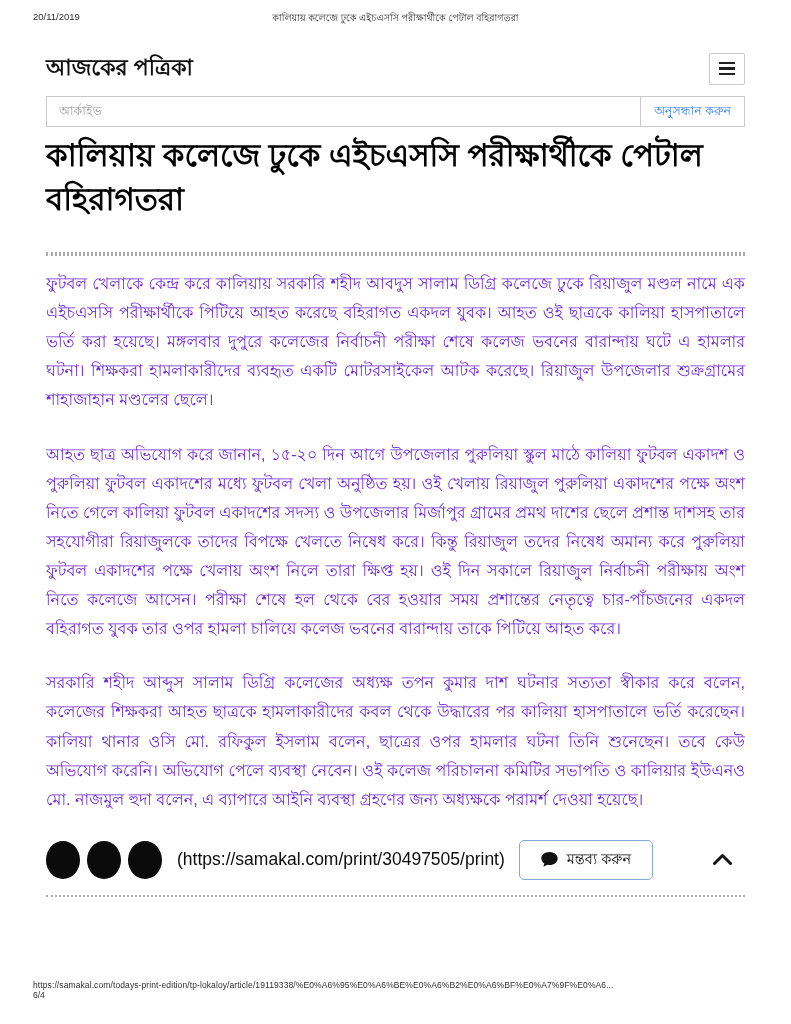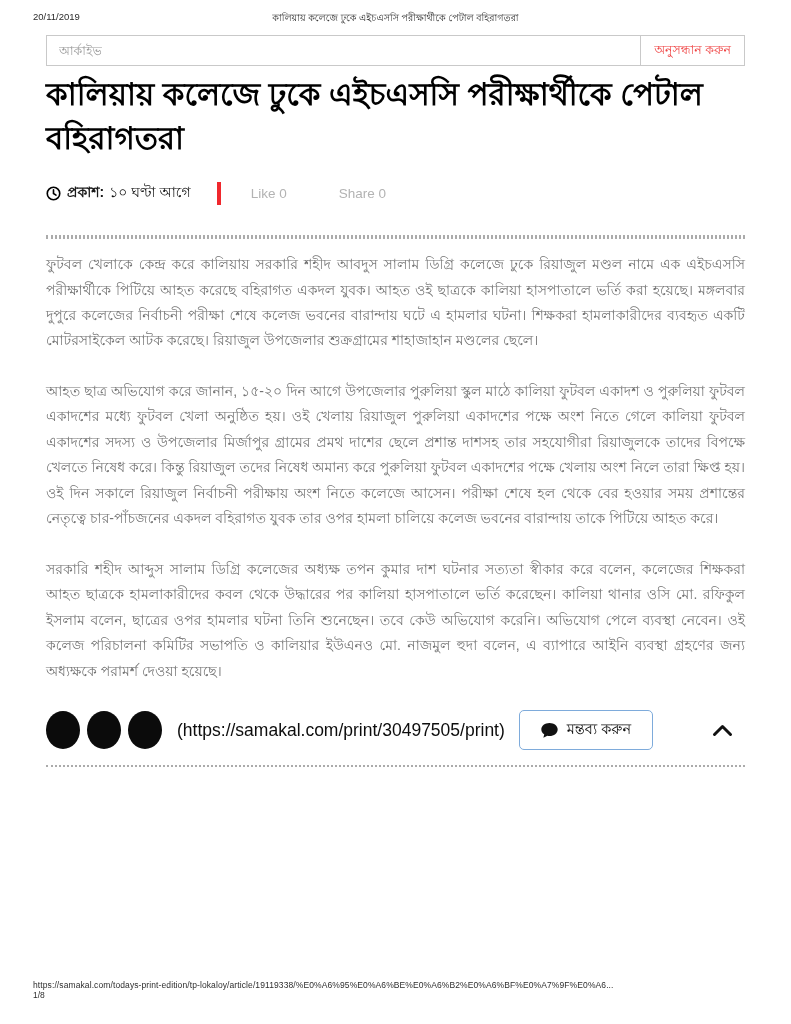--- a/index.html
+++ b/index.html
@@ -50,27 +50,27 @@
   .search-bar {
     margin-top: 9px;
     border: 1px solid #c9c9c9;
     display: flex;
     height: 31px;
     align-items: stretch;
   }
   .search-input {
     flex: 1; border: none; outline: none;
     padding: 0 12px; font-size: 12.5px;
-    font-family: Liberation Sans, sans-serif; color: #444;
+    font-family: Liberation Mono, monospace; color: #444;
   }
   .search-input::placeholder { color: #9a9a9a; }
   .search-btn {
     border: none; border-left: 1px solid #c9c9c9;
     background: #fff; padding: 0 13px;
-    font-size: 12.5px; font-family: inherit; color: #ef4444;
+    font-size: 12.5px; font-family: inherit; color: #3b82f6;
     cursor: pointer; white-space: nowrap;
   }
 
   
   .category { margin-top: 37px; font-size: 14px; font-weight: bold; color: #111; }
   .headline {
     margin-top: 7px;
     font-size: 31px;
     font-weight: bold;
     line-height: 1.42;
@@ -89,24 +89,24 @@
   .social-counter { color: #b3b3b3; font-size: 13.5px; margin-right: 52px; cursor: pointer; }
 
   
   .dotted-sep { border-top: 2px dotted #ababab; height: 0; }
   .sep-top { margin-top: 30px; }
   .byline { font-size: 15.5px; font-weight: bold; padding: 11px 0 12px; color: #000; }
 
   
   .article-body { margin-top: 13px; }
   .article-body p {
-    font-size: 14px;
+    font-size: 16px;
     line-height: 1.82;
     text-align: justify;
-    color: #737373;
+    color: #6d28d9;
     margin-bottom: 25px;
   }
 
   
   .share-row {
     margin-top: 26px;
     display: flex;
     align-items: center;
   }
   .social-circle {
@@ -151,41 +151,36 @@
 </head>
 <body>
 
 <div class="print-header">
   <span class="print-date">20/11/2019</span>
   <span class="print-doc-title">কালিয়ায় কলেজে ঢুকে এইচএসসি পরীক্ষার্থীকে পেটাল বহিরাগতরা</span>
 </div>
 
 <div class="container">
 
+  <div class="masthead">
+    <div class="site-name">আজকের পত্রিকা</div>
+    <div class="menu-btn">
+      <span></span>
+      <span></span>
+      <span></span>
+    </div>
+  </div>
 
   <div class="search-bar">
     <input class="search-input" type="text" placeholder="আর্কাইভ" style="">
     <button class="search-btn">অনুসন্ধান করুন</button>
   </div>
 
   <h1 class="headline">কালিয়ায় কলেজে ঢুকে এইচএসসি পরীক্ষার্থীকে পেটাল বহিরাগতরা</h1>
 
-  <div class="meta-row">
-    <span class="meta-clock">
-      <svg width="15" height="15" viewBox="0 0 24 24">
-        <circle cx="12" cy="12" r="10" fill="none" stroke="#000" stroke-width="2.6"></circle>
-        <path d="M12 6.2 V12 L16 14.6" fill="none" stroke="#000" stroke-width="2.6" stroke-linecap="round"></path>
-      </svg>
-    </span>
-    <span class="meta-label">প্রকাশ:</span>
-    <span class="meta-time">১০ ঘণ্টা আগে</span>
-    <span class="red-divider" id="red-divider" style="background: rgb(240, 40, 45);"></span>
-    <span class="social-counter">Like 0</span>
-    <span class="social-counter">Share 0</span>
-  </div>
 
   <div class="dotted-sep sep-top"></div>
   <div class="dotted-sep"></div>
 
   <div class="article-body">
     <p>ফুটবল খেলাকে কেন্দ্র করে কালিয়ায় সরকারি শহীদ আবদুস সালাম ডিগ্রি কলেজে ঢুকে রিয়াজুল মণ্ডল নামে এক এইচএসসি পরীক্ষার্থীকে পিটিয়ে আহত করেছে বহিরাগত একদল যুবক। আহত ওই ছাত্রকে কালিয়া হাসপাতালে ভর্তি করা হয়েছে। মঙ্গলবার দুপুরে কলেজের নির্বাচনী পরীক্ষা শেষে কলেজ ভবনের বারান্দায় ঘটে এ হামলার ঘটনা। শিক্ষকরা হামলাকারীদের ব্যবহৃত একটি মোটরসাইকেল আটক করেছে। রিয়াজুল উপজেলার শুক্রগ্রামের শাহাজাহান মণ্ডলের ছেলে।</p>
     <p>আহত ছাত্র অভিযোগ করে জানান, ১৫-২০ দিন আগে উপজেলার পুরুলিয়া স্কুল মাঠে কালিয়া ফুটবল একাদশ ও পুরুলিয়া ফুটবল একাদশের মধ্যে ফুটবল খেলা অনুষ্ঠিত হয়। ওই খেলায় রিয়াজুল পুরুলিয়া একাদশের পক্ষে অংশ নিতে গেলে কালিয়া ফুটবল একাদশের সদস্য ও উপজেলার মির্জাপুর গ্রামের প্রমথ দাশের ছেলে প্রশান্ত দাশসহ তার সহযোগীরা রিয়াজুলকে তাদের বিপক্ষে খেলতে নিষেধ করে। কিন্তু রিয়াজুল তদের নিষেধ অমান্য করে পুরুলিয়া ফুটবল একাদশের পক্ষে খেলায় অংশ নিলে তারা ক্ষিপ্ত হয়। ওই দিন সকালে রিয়াজুল নির্বাচনী পরীক্ষায় অংশ নিতে কলেজে আসেন। পরীক্ষা শেষে হল থেকে বের হওয়ার সময় প্রশান্তের নেতৃত্বে চার-পাঁচজনের একদল বহিরাগত যুবক তার ওপর হামলা চালিয়ে কলেজ ভবনের বারান্দায় তাকে পিটিয়ে আহত করে।</p>
     <p>সরকারি শহীদ আব্দুস সালাম ডিগ্রি কলেজের অধ্যক্ষ তপন কুমার দাশ ঘটনার সত্যতা স্বীকার করে বলেন, কলেজের শিক্ষকরা আহত ছাত্রকে হামলাকারীদের কবল থেকে উদ্ধারের পর কালিয়া হাসপাতালে ভর্তি করেছেন। কালিয়া থানার ওসি মো. রফিকুল ইসলাম বলেন, ছাত্রের ওপর হামলার ঘটনা তিনি শুনেছেন। তবে কেউ অভিযোগ করেনি। অভিযোগ পেলে ব্যবস্থা নেবেন। ওই কলেজ পরিচালনা কমিটির সভাপতি ও কালিয়ার ইউএনও মো. নাজমুল হুদা বলেন, এ ব্যাপারে আইনি ব্যবস্থা গ্রহণের জন্য অধ্যক্ষকে পরামর্শ দেওয়া হয়েছে।</p>
   </div>
 
@@ -208,14 +203,14 @@
       </svg>
     </span>
   </div>
 
   <div class="dotted-sep sep-bottom"></div>
 
 </div>
 
 <div class="page-footer">
   <span class="footer-url">https://samakal.com/todays-print-edition/tp-lokaloy/article/19119338/%E0%A6%95%E0%A6%BE%E0%A6%B2%E0%A6%BF%E0%A7%9F%E0%A6...</span>
-  <span class="footer-page">1/8</span>
+  <span class="footer-page">6/4</span>
 </div>
 
 </body></html>

